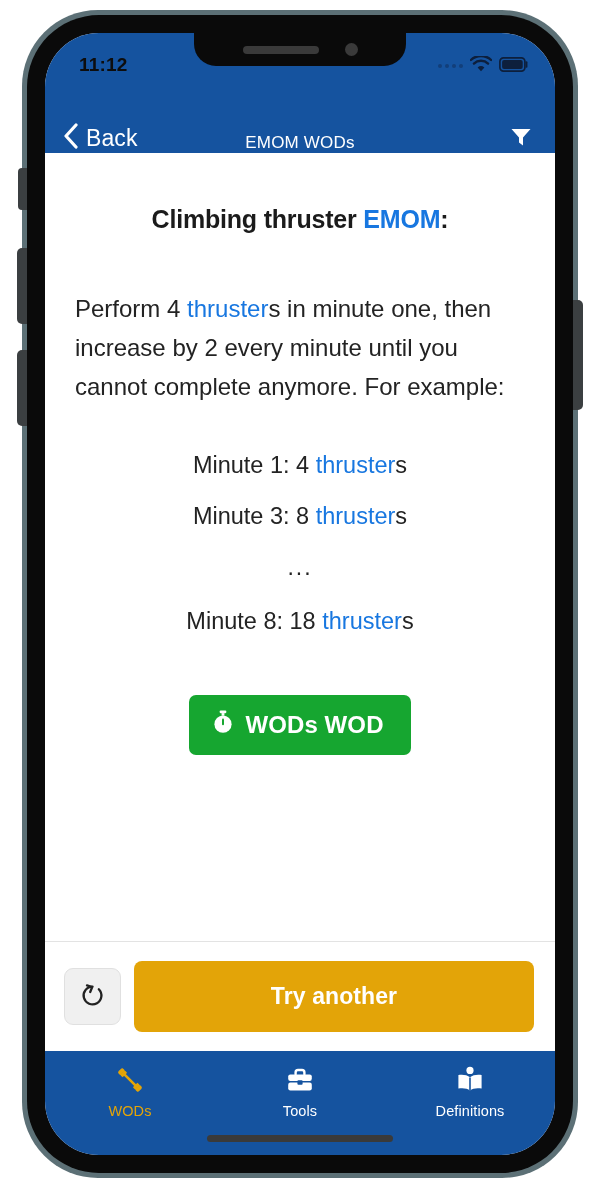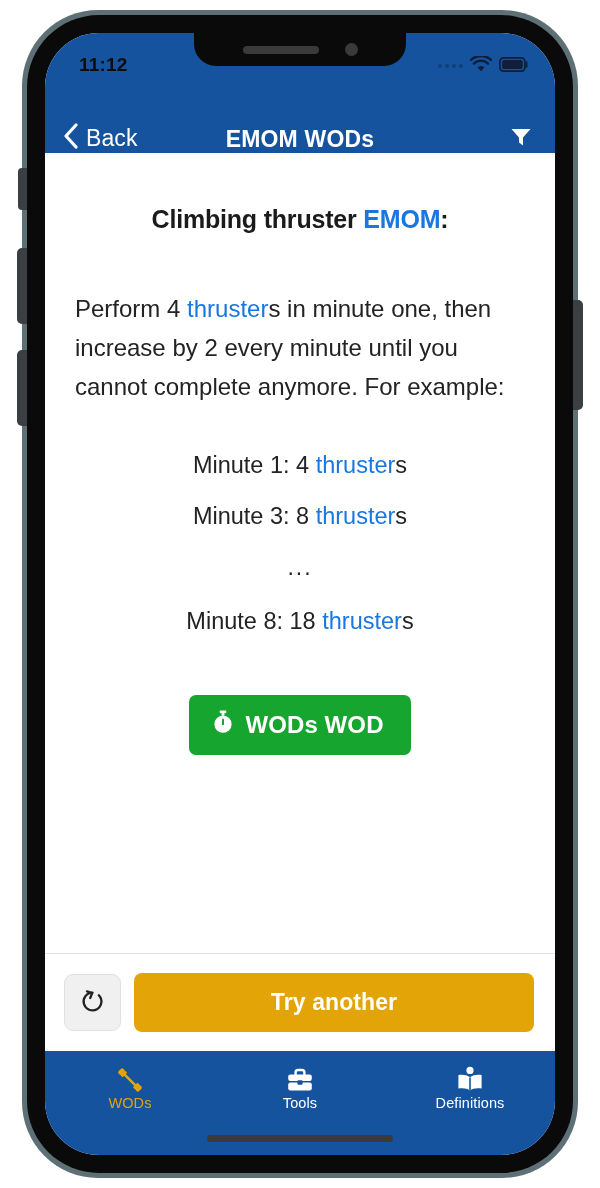--- a/index.html
+++ b/index.html
@@ -138,22 +138,22 @@
   .nav-back-label {
     font-size: 23px;
     font-weight: 400;
     letter-spacing: 0.1px;
   }
   .nav-title {
     position: absolute;
     left: 0; right: 0;
     text-align: center;
     color: #ffffff;
-    font-size: 23px;
-    font-weight: 700;
+    font-size: 17px;
+    font-weight: 400;
     letter-spacing: 0.2px;
     pointer-events: none;
   }
   .nav-filter {
     margin-left: auto;
     z-index: 2;
     cursor: pointer;
     display: flex;
     align-items: center;
   }
@@ -236,21 +236,21 @@
     border: 1px solid #e0e0e0;
     border-radius: 9px;
     display: flex;
     align-items: center;
     justify-content: center;
     cursor: pointer;
     flex: 0 0 auto;
   }
   .btn-tryanother {
     flex: 1 1 auto;
-    height: 59px;
+    height: 71px;
     background: #e3a408;
     color: #ffffff;
     border: none;
     border-radius: 8px;
     font-size: 23px;
     font-weight: 700;
     font-family: "Liberation Sans", sans-serif;
     letter-spacing: 0.1px;
     cursor: pointer;
     text-align: center;
@@ -264,20 +264,21 @@
     display: flex;
     align-items: flex-start;
     padding-top: 14px;
     position: relative;
   }
   .tab {
     flex: 1 1 0;
     display: flex;
     flex-direction: column;
     align-items: center;
+    gap: 8px;
     cursor: pointer;
   }
   .tab-icon { height: 30px; display: flex; align-items: center; justify-content: center; }
   .tab-label {
     font-size: 14.5px;
     color: #ffffff;
     letter-spacing: 0.1px;
   }
   .tab.active .tab-label { color: #e3a408; }
 

